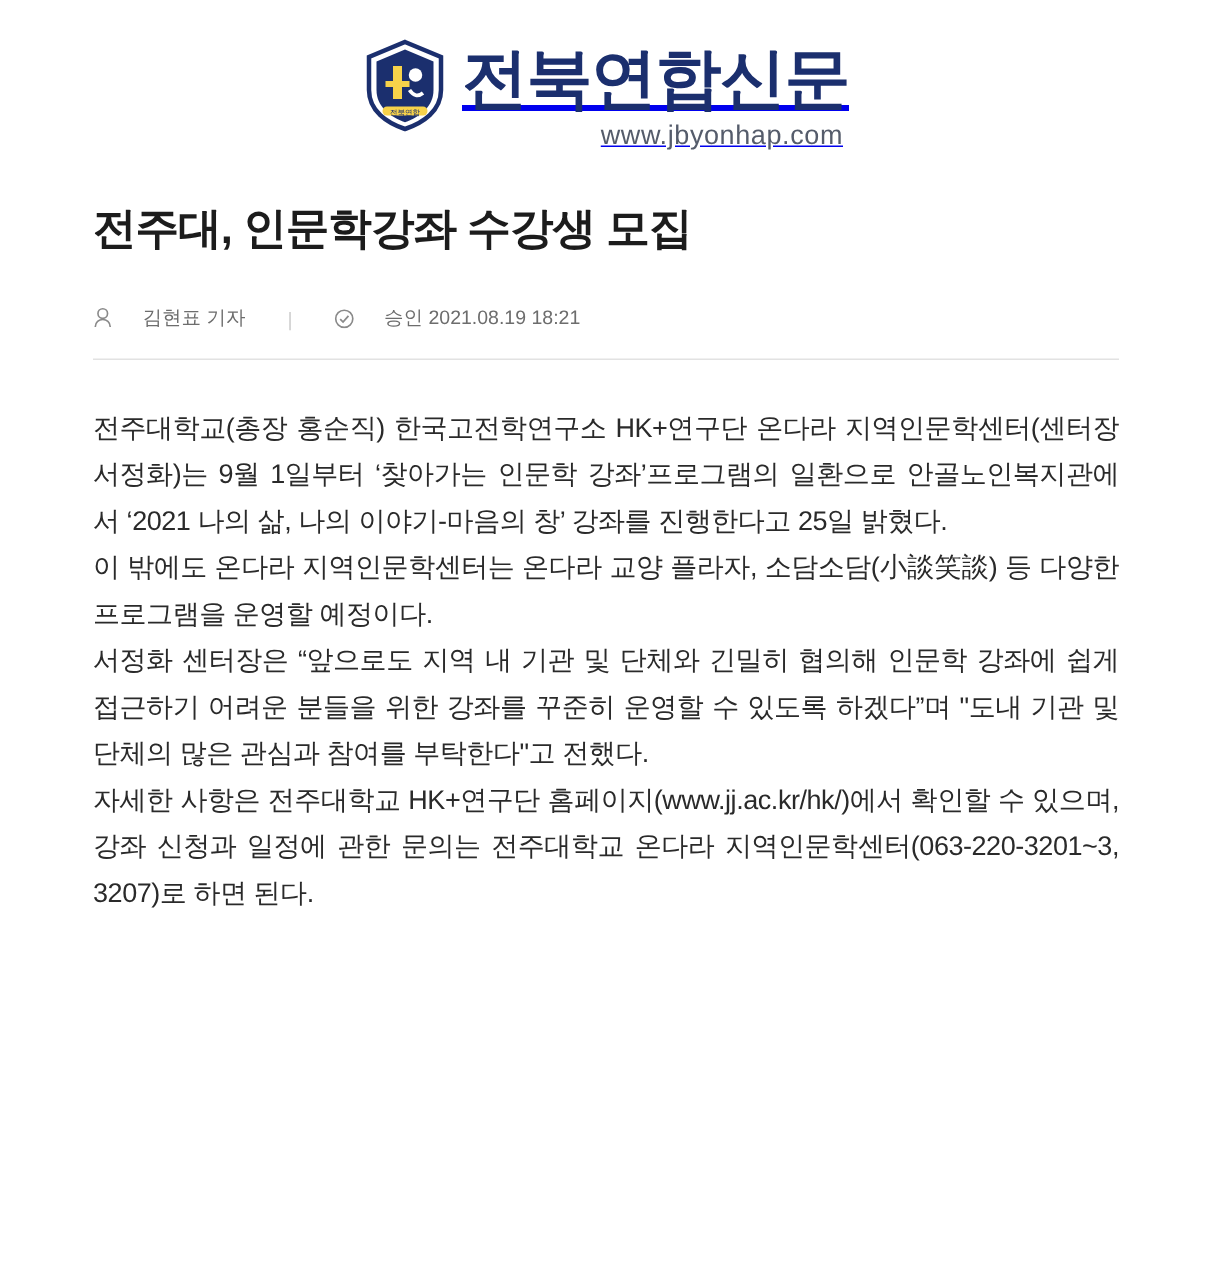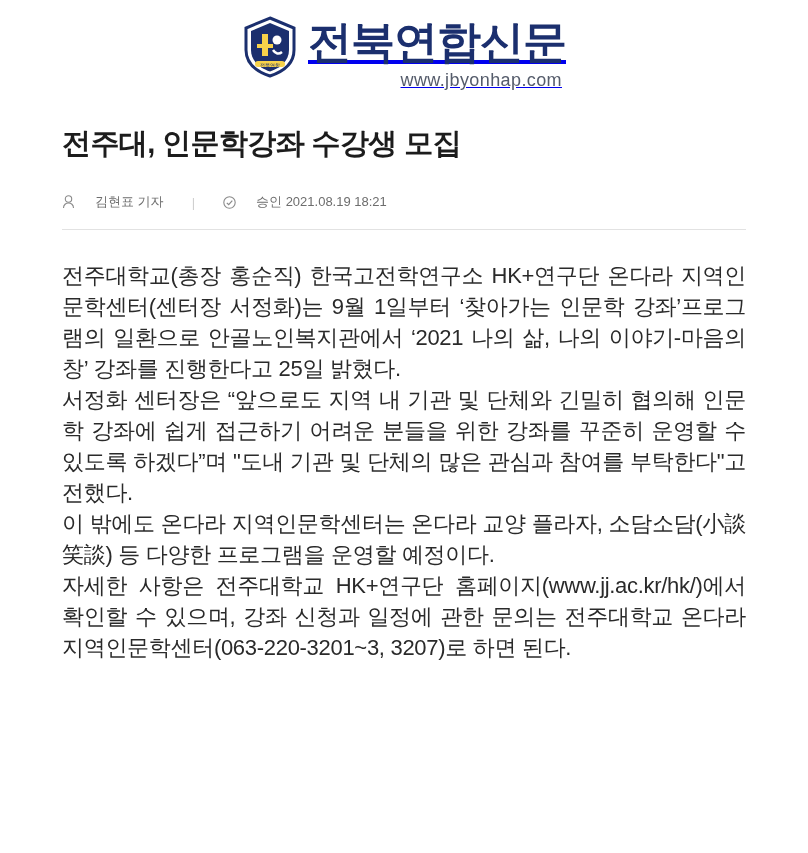--- a/index.html
+++ b/index.html
@@ -13,20 +13,21 @@
     height: 853px;
     font-family: "Liberation Sans", sans-serif;
     color: #222222;
     overflow: hidden;
   }
   .page {
     position: relative;
     width: 808px;
     height: 633px;
     background: #ffffff;
+    margin-top: 10px;
   }
 
   
   .masthead {
     padding-top: 16px;
     display: flex;
     justify-content: center;
     align-items: flex-start;
   }
   .logo-wrap {
@@ -100,21 +101,21 @@
   }
   .divider {
     margin-top: 18px;
     border-top: 1px solid #e2e2e2;
     height: 0;
   }
 
   
   .body-text {
     margin-top: 30px;
-    font-size: 22px;
+    font-size: 18px;
     line-height: 31px;
     color: #2a2a2a;
     text-align: justify;
     letter-spacing: -0.3px;
   }
   .body-text p {
     margin: 0;
   }
   .body-text p.gap {
     margin-top: 26px;
@@ -172,20 +173,20 @@
           <path d="M3.8 6.8 L5.7 8.7 L9.3 4.6" fill="none" stroke="#8a8a8a" stroke-width="1.2"></path>
         </svg>
       </span>
       <span>승인 2021.08.19 18:21</span>
     </div>
 
     <div class="divider"></div>
 
     <div class="body-text">
       <p>전주대학교(총장 홍순직) 한국고전학연구소 HK+연구단 온다라 지역인문학센터(센터장 서정화)는 9월 1일부터 ‘찾아가는 인문학 강좌’프로그램의 일환으로 안골노인복지관에서 ‘2021 나의 삶, 나의 이야기-마음의 창’ 강좌를 진행한다고 25일 밝혔다.</p>
+      <p>이 밖에도 온다라 지역인문학센터는 온다라 교양 플라자, 소담소담(小談笑談) 등 다양한 프로그램을 운영할 예정이다.</p>
       <p>서정화 센터장은 “앞으로도 지역 내 기관 및 단체와 긴밀히 협의해 인문학 강좌에 쉽게 접근하기 어려운 분들을 위한 강좌를 꾸준히 운영할 수 있도록 하겠다”며 "도내 기관 및 단체의 많은 관심과 참여를 부탁한다"고 전했다.</p>
-      <p>이 밖에도 온다라 지역인문학센터는 온다라 교양 플라자, 소담소담(小談笑談) 등 다양한 프로그램을 운영할 예정이다.</p>
       <p>자세한 사항은 전주대학교 HK+연구단 홈페이지(www.jj.ac.kr/hk/)에서 확인할 수 있으며, 강좌 신청과 일정에 관한 문의는 전주대학교 온다라 지역인문학센터(063-220-3201~3, 3207)로 하면 된다.</p>
     </div>
 
 
   </div>
 </div>
 
 </body></html>

